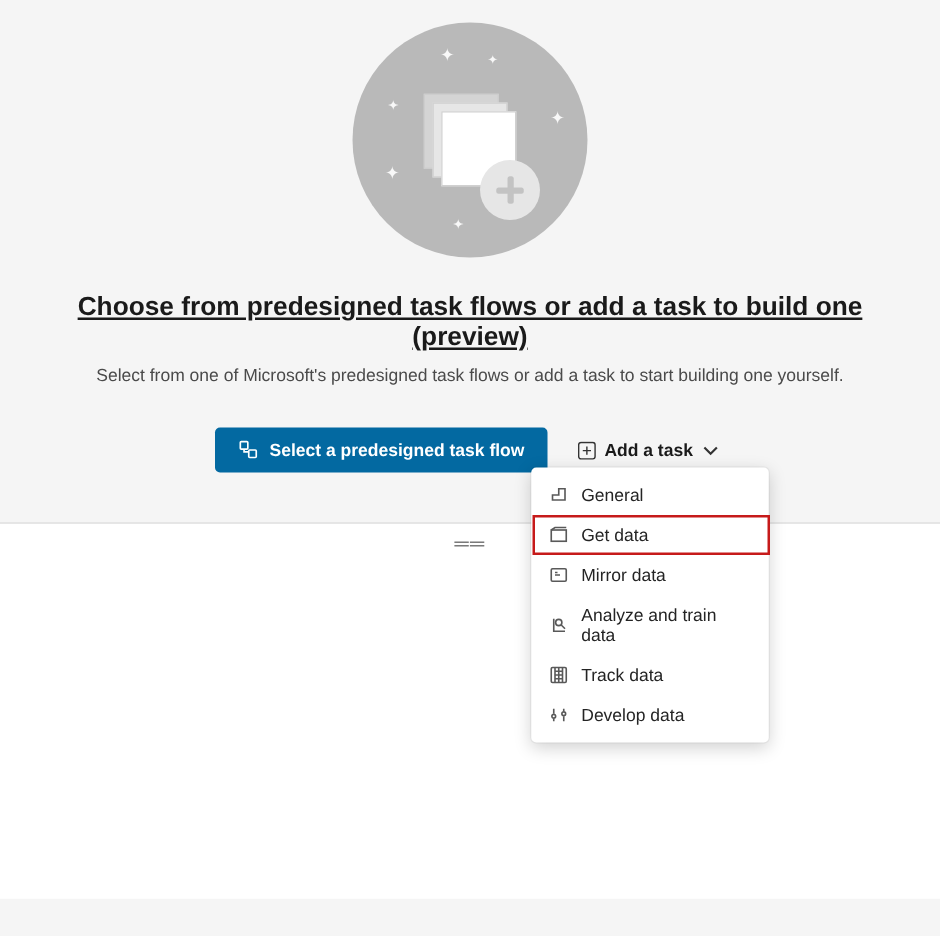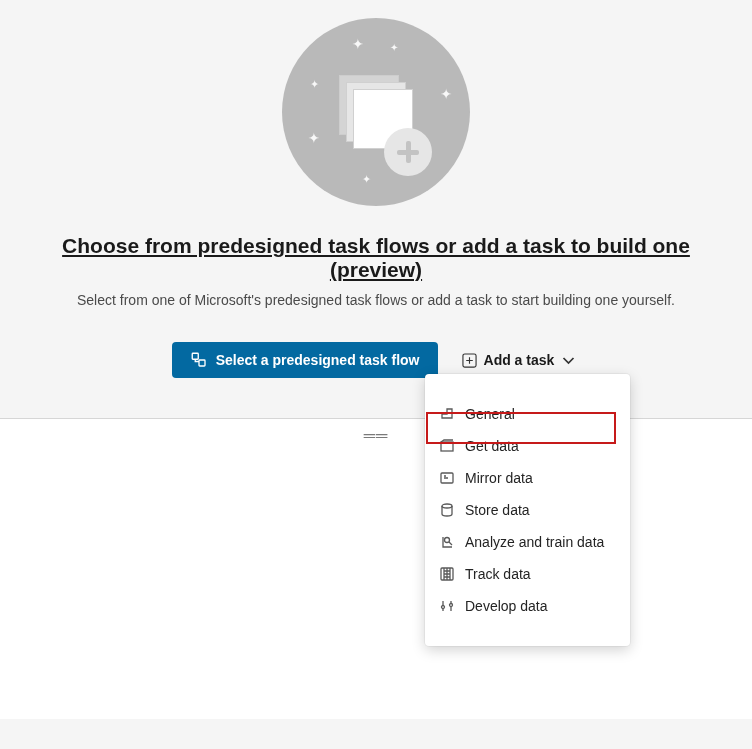--- a/index.html
+++ b/index.html
@@ -131,25 +131,25 @@
       width: 32px;
       text-align:center;
       color: #7a7a7a;
       font-size: 16px;
       letter-spacing: 1px;
     }
     .dropdown {
       position: absolute;
       top: 374px;
       left: 425px;
-      width: 205px;
+      width: 190px;
       background: #ffffff;
       border-radius: 4px;
       box-shadow: 0 4px 14px rgba(0,0,0,0.18), 0 0 0 1px rgba(0,0,0,0.04);
-      padding: 24px 0;
+      padding: 6px 0;
     }
     .menu-item {
       display: flex;
       align-items: center;
       gap: 10px;
       padding: 8px 14px;
       font-size: 14px;
       color: #242424;
       cursor: pointer;
     }
@@ -236,27 +236,20 @@
   </div>
   <div class="menu-item">
     <svg viewBox="0 0 16 16">
         <rect x="2" y="3" width="12" height="10" rx="1"></rect>
         <path d="M5 6h2M5 8h4"></path>
       </svg>
     <span>Mirror data</span>
   </div>
   <div class="menu-item">
     <svg viewBox="0 0 16 16">
-        <ellipse cx="8" cy="4" rx="5" ry="2"></ellipse>
-        <path d="M3 4v8c0 1.1 2.2 2 5 2s5-.9 5-2V4"></path>
-      </svg>
-    <span>Store data</span>
-  </div>
-  <div class="menu-item">
-    <svg viewBox="0 0 16 16">
         <path d="M4 3v10h9"></path>
         <circle cx="8" cy="6" r="2.5"></circle>
         <path d="M10 8l3 3"></path>
       </svg>
     <span>Analyze and train data</span>
   </div>
   <div class="menu-item">
     <svg viewBox="0 0 16 16">
         <rect x="2" y="2" width="12" height="12" rx="1"></rect>
         <path d="M5 5h6M5 8h6M5 11h6M5 2v12M8 2v12M11 2v12"></path>

